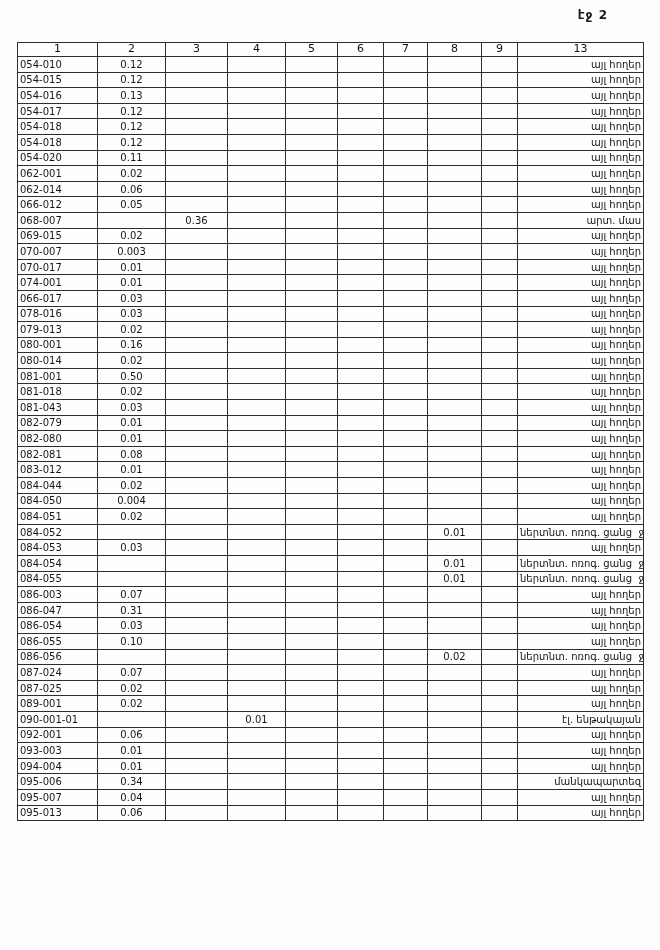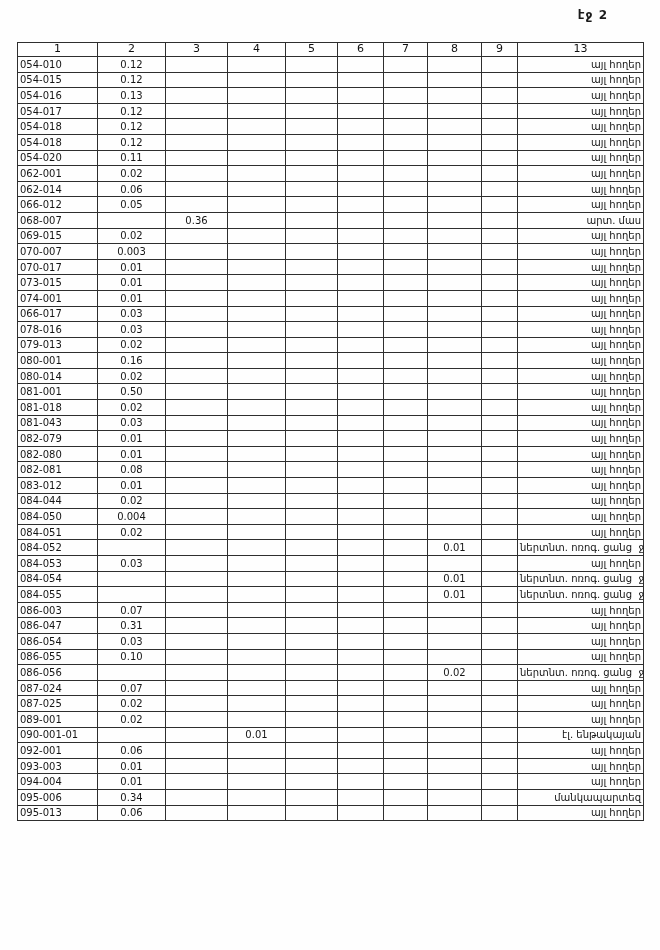--- a/index.html
+++ b/index.html
@@ -255,32 +255,20 @@
           <td class="col-3"></td>
           <td class="col-4"></td>
           <td class="col-5"></td>
           <td class="col-6"></td>
           <td class="col-7"></td>
           <td class="col-8"></td>
           <td class="col-9"></td>
           <td class="col-10">այլ հողեր</td>
         </tr>
         <tr>
-          <td class="col-1">073-015</td>
-          <td class="col-2">0.01</td>
-          <td class="col-3"></td>
-          <td class="col-4"></td>
-          <td class="col-5"></td>
-          <td class="col-6"></td>
-          <td class="col-7"></td>
-          <td class="col-8"></td>
-          <td class="col-9"></td>
-          <td class="col-10">այլ հողեր</td>
-        </tr>
-        <tr>
           <td class="col-1">074-001</td>
           <td class="col-2">0.01</td>
           <td class="col-3"></td>
           <td class="col-4"></td>
           <td class="col-5"></td>
           <td class="col-6"></td>
           <td class="col-7"></td>
           <td class="col-8"></td>
           <td class="col-9"></td>
           <td class="col-10">այլ հողեր</td>
@@ -661,20 +649,32 @@
           <td class="col-1">095-006</td>
           <td class="col-2">0.34</td>
           <td class="col-3"></td>
           <td class="col-4"></td>
           <td class="col-5"></td>
           <td class="col-6"></td>
           <td class="col-7"></td>
           <td class="col-8"></td>
           <td class="col-9"></td>
           <td class="col-10">մանկապարտեզ</td>
+        </tr>
+        <tr>
+          <td class="col-1">095-007</td>
+          <td class="col-2">0.04</td>
+          <td class="col-3"></td>
+          <td class="col-4"></td>
+          <td class="col-5"></td>
+          <td class="col-6"></td>
+          <td class="col-7"></td>
+          <td class="col-8"></td>
+          <td class="col-9"></td>
+          <td class="col-10">այլ հողեր</td>
         </tr>
         <tr>
           <td class="col-1">095-013</td>
           <td class="col-2">0.06</td>
           <td class="col-3"></td>
           <td class="col-4"></td>
           <td class="col-5"></td>
           <td class="col-6"></td>
           <td class="col-7"></td>
           <td class="col-8"></td>

